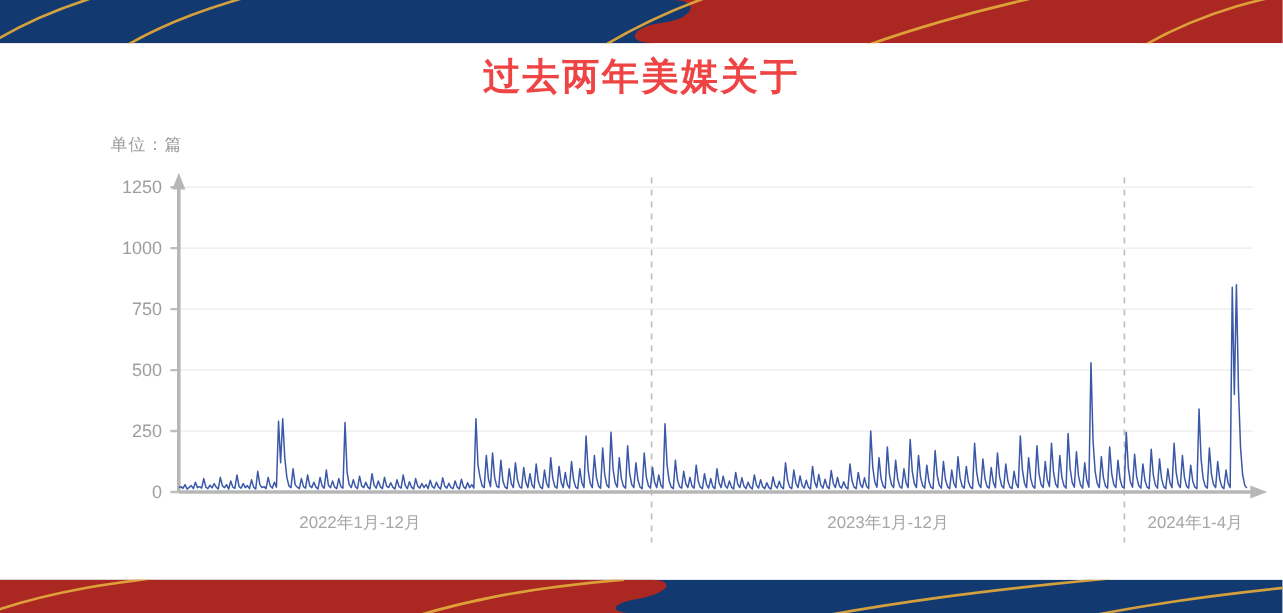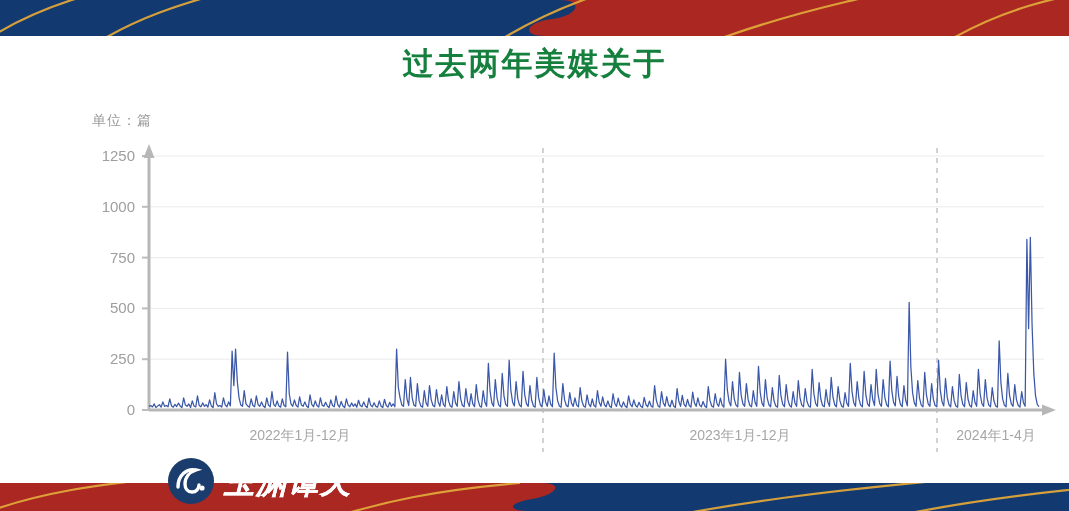--- a/index.html
+++ b/index.html
@@ -21,21 +21,21 @@
     position:absolute;left:0;top:44px;width:1069px;text-align:center;
     pointer-events:none;
   }
   #title-block .tline{
     display:block;
     font-family:"Liberation Sans","DejaVu Sans",sans-serif;
     font-weight:bold;
     font-size:31px;
     line-height:39px;
     letter-spacing:2px;
-    color:#15803d;
+    color:#ef4444;
   }
 
   
   #chart-area{position:absolute;left:4px;top:104px;width:1069px;height:350px;margin-left:40px;}
   #unit-label{
     position:absolute;left:48px;top:8px;
     font-size:14px;color:#9a9a9a;letter-spacing:1px;
   }
   #plot{position:absolute;left:0;top:0;width:1069px;height:350px;}
 
@@ -130,24 +130,14 @@
       <path d="M0,0 L540,0 C566,0 556,12 532,16 C508,20 506,28 530,28 L0,28 Z" fill="#ab2722"></path>
       <g stroke="#e0a63a" stroke-width="2.2" fill="none" opacity="0.95">
         <path d="M-40,40 C30,8 110,0 190,-8"></path>
         <path d="M300,46 C380,16 450,6 520,0"></path>
         <path d="M600,48 C720,20 840,6 980,-6"></path>
         <path d="M840,46 C930,22 1030,10 1120,2"></path>
       </g>
     </svg>
   </div>
 
-  <div id="logo">
-    <svg width="200" height="50" viewBox="0 0 200 50" aria-hidden="true">
-      <g>
-        <circle cx="25" cy="25" r="23" fill="#1b3d6d"></circle>
-        <path d="M12,31 C12,19 21,12 30,14 C24,16 19,21 19,28 C19,33 22,36 26,36 C30,36 33,33 33,29" fill="none" stroke="#ffffff" stroke-width="3.4" stroke-linecap="round"></path>
-        <circle cx="36" cy="32" r="2.6" fill="#ffffff"></circle>
-      </g>
-      <text x="58" y="37" font-family="&quot;Liberation Serif&quot;,&quot;DejaVu Serif&quot;,serif" font-size="30" font-weight="bold" font-style="italic" fill="#ffffff" stroke="#ffffff" stroke-width="0.4" letter-spacing="2" id="logo-text">玉渊谭天</text>
-    </svg>
-  </div>
 
 </div>
 
 </body></html>

